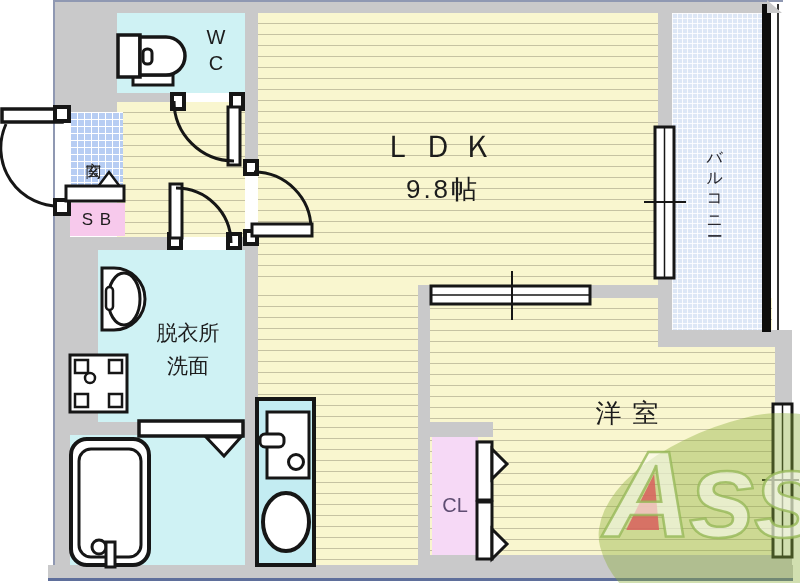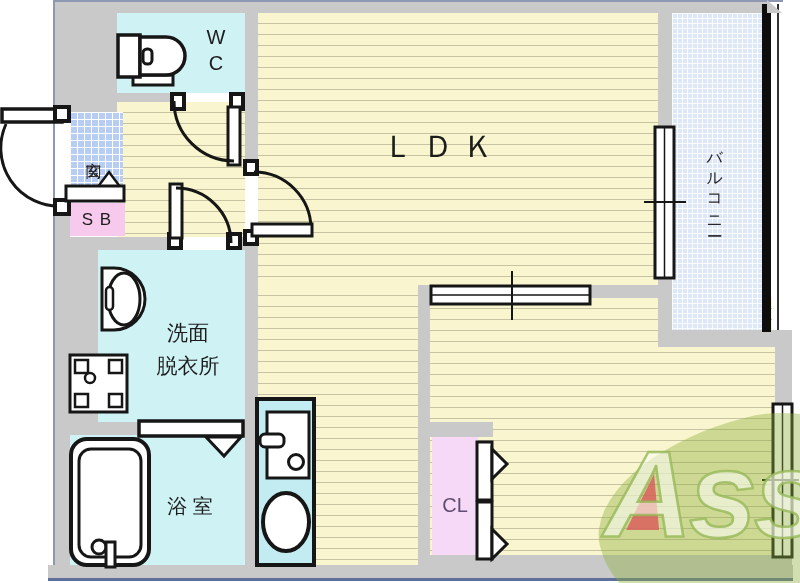--- a/index.html
+++ b/index.html
@@ -79,28 +79,29 @@
   <div class="op" style="left:245px;top:176px;width:13px;height:54px"></div>
 
   <div class="lbl" style="left:202px;top:24px;width:28px;font-size:20px">
     <span class="ln">W</span>
     <span class="ln">C</span>
   </div>
   <div class="lbl vert" style="left:84px;top:122px;height:62px;font-size:15px;letter-spacing:3px">玄関</div>
   <div class="lbl" style="left:72px;top:209px;width:50px;font-size:17px;letter-spacing:1px">S B</div>
   <div class="lbl" style="left:368px;top:127px;width:150px">
     <span class="ln" style="font-size:31px;letter-spacing:9px">ＬＤＫ</span>
+    <span class="ln" style="font-size:26px;letter-spacing:3px;margin-top:6px">9.8帖</span>
   </div>
   <div class="lbl vert" style="left:704px;top:110px;height:150px;font-size:16px;letter-spacing:4px;color:#26262e">バルコニー</div>
   <div class="lbl" style="left:133px;top:317px;width:110px;font-size:21px;line-height:1.55">
+    <span class="ln">脱衣所</span>
     <span class="ln">洗面</span>
-    <span class="ln">脱衣所</span>
-  </div>
-  <div class="lbl" style="left:135px;top:493px;width:110px;font-size:20px">浴 室</div>
+  </div>
   <div class="lbl" style="left:553px;top:397px;width:150px">
+    <span class="ln" style="font-size:26px;letter-spacing:2px">洋 室</span>
   </div>
   <div class="lbl" style="left:433px;top:492px;width:44px;font-size:20px;color:#5f4d72">CL</div>
 
   <svg class="ov" width="800" height="583" viewBox="0 0 800 583" fill="none" stroke="#161616">
     <g>
       <rect x="133" y="75" width="40" height="10" fill="#fff" stroke-width="3"></rect>
       <rect x="118" y="35" width="22" height="42" fill="#fff" stroke-width="3.5"></rect>
       <path d="M140 37 h26 a19 19 0 0 1 0 38 h-26 z" fill="#fff" stroke-width="3.5"></path>
       <rect x="143" y="49" width="9" height="15" rx="4" fill="#fff" stroke-width="3"></rect>
     </g>

